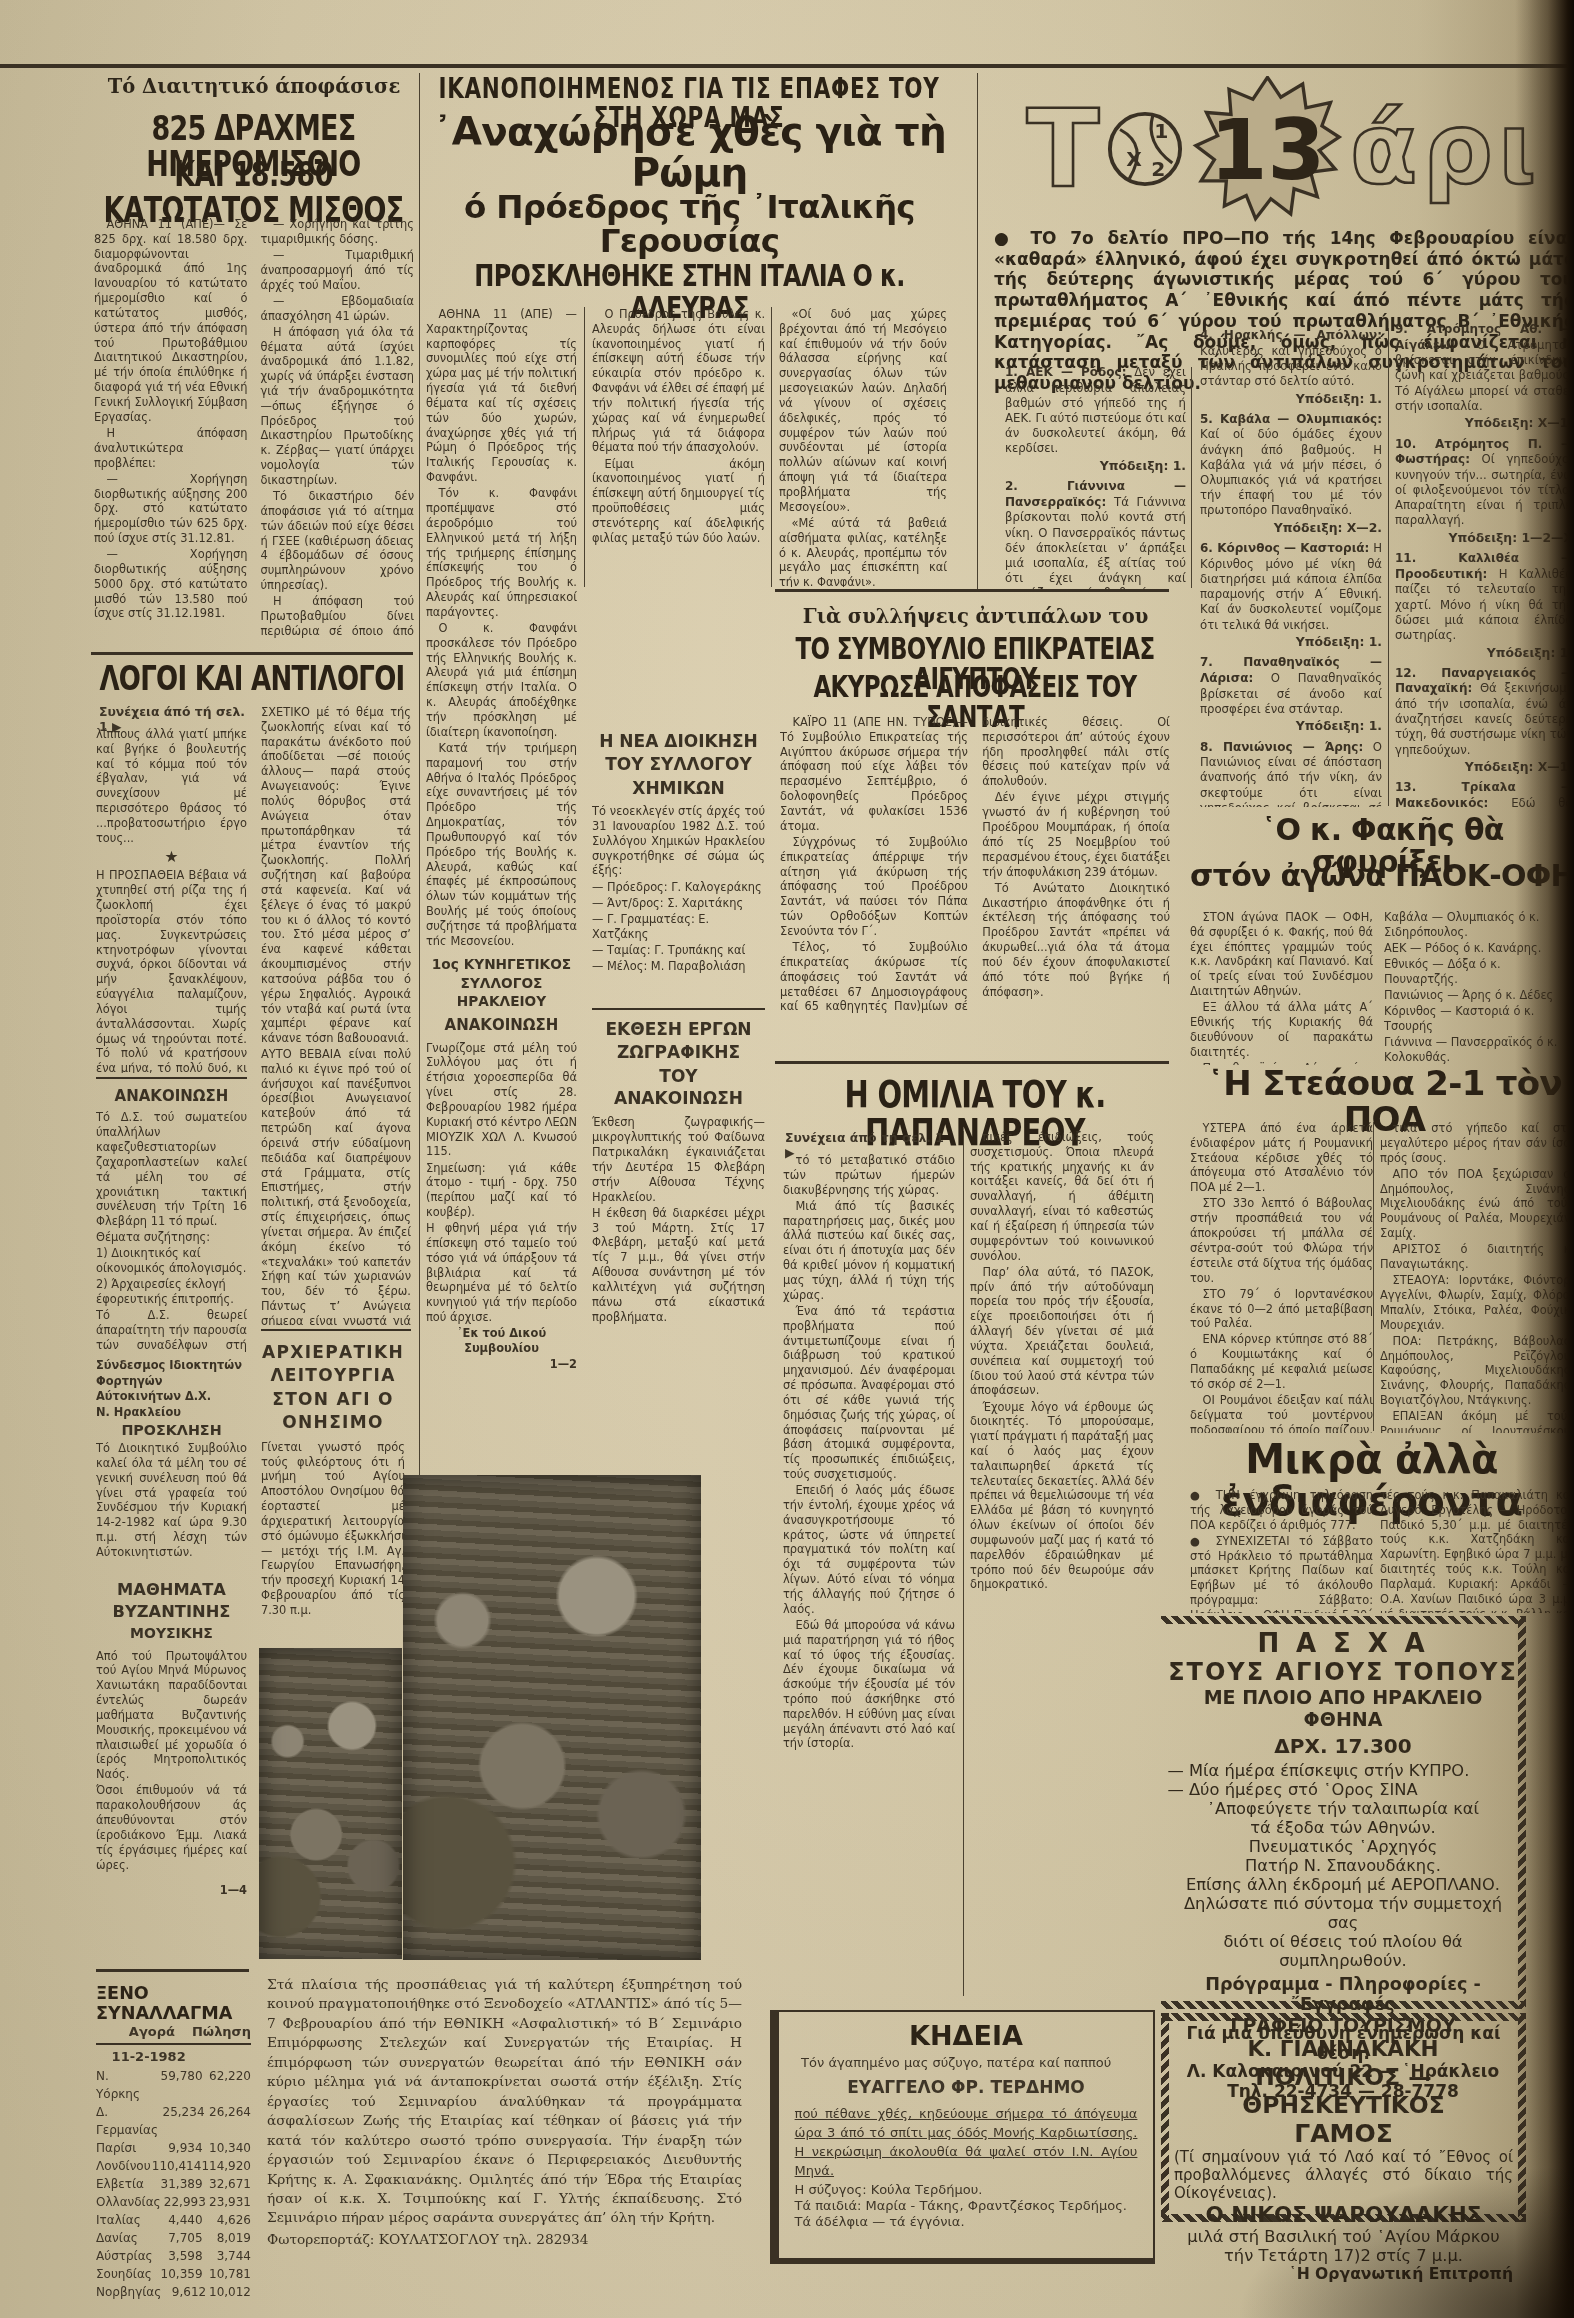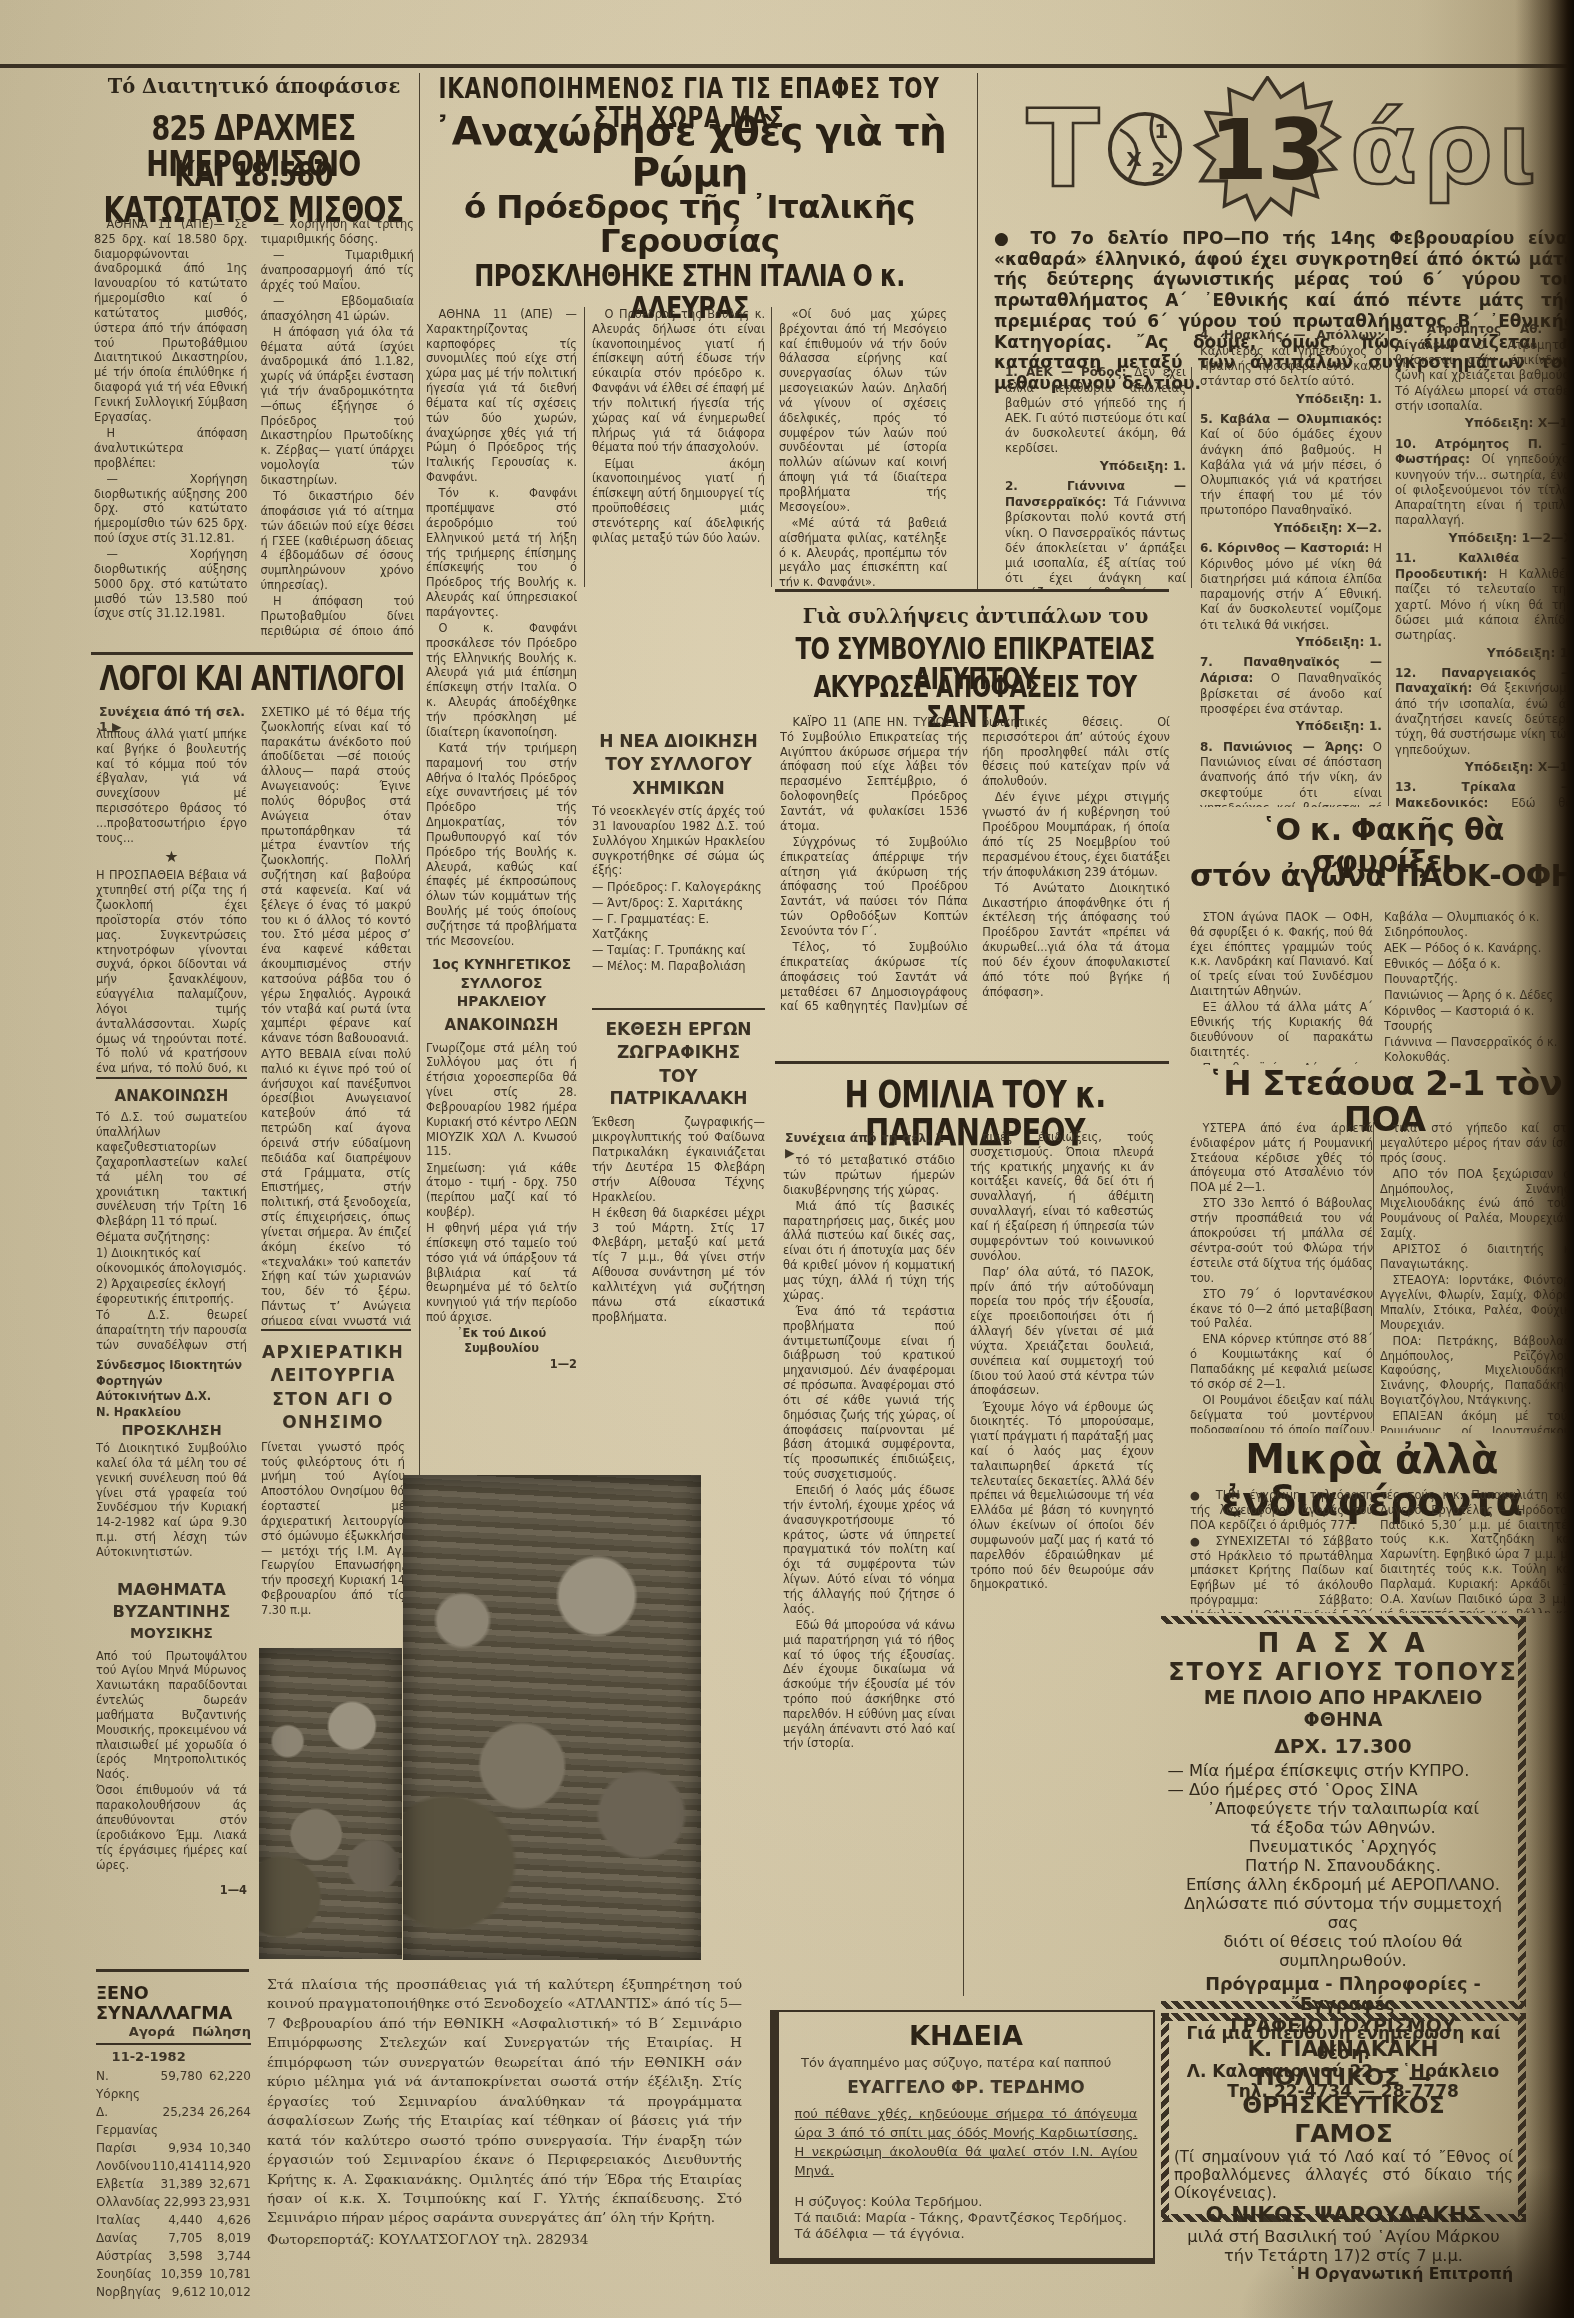--- a/index.html
+++ b/index.html
@@ -272,21 +272,21 @@
       <p class="ni">— Ταμίας: Γ. Τρυπάκης καί</p>
       <p class="ni">— Μέλος: Μ. Παραβολιάση</p>
     </div>
   </section>
 
   <section>
     <div class="abs hrule" style="left:592px;top:1008px;width:173px;height:2px;"></div>
     <div class="abs col" style="left:592px;top:1018px;width:173px;height:447px;">
       <p class="ni ctr b" style="font-size:17px;">ΕΚΘΕΣΗ ΕΡΓΩΝ</p>
       <p class="ni ctr b" style="font-size:17px;">ΖΩΓΡΑΦΙΚΗΣ</p>
-      <p class="ni ctr b" style="font-size:17px;margin-bottom:6.5px;">ΤΟΥ ΠΑΤΡΙΚΑΛΑΚΗ</p>
+      <p class="ni ctr b" style="font-size:17px;margin-bottom:6.5px;">ΤΟΥ ΑΝΑΚΟΙΝΩΣΗ</p>
       <p class="ni just">Έκθεση ζωγραφικής—μικρογλυπτικής τού Φαίδωνα Πατρικαλάκη έγκαινιάζεται τήν Δευτέρα 15 Φλεβάρη στήν Αίθουσα Τέχνης Ηρακλείου.</p>
       <p class="ni just">Η έκθεση θά διαρκέσει μέχρι 3 τού Μάρτη. Στίς 17 Φλεβάρη, μεταξύ καί μετά τίς 7 μ.μ., θά γίνει στήν Αίθουσα συνάντηση μέ τόν καλλιτέχνη γιά συζήτηση πάνω στά είκαστικά προβλήματα.</p>
     </div>
   </section>
 
   <section class="pool">
     <div class="abs vrule" style="left:977px;top:73px;height:517px;"></div>
     <div class="abs" style="left:994px;top:77px;width:580px;height:144px;display:flex;align-items:center;justify-content:center;gap:6.5px;">
       <span class="outl" style="font-size:107px;">Τ</span>
       <svg width="78" height="78" viewBox="0 0 100 100">
@@ -512,21 +512,21 @@
       </div>
     </div>
   </section>
 
   <section>
     <div class="abs" style="left:770px;top:2010px;width:385px;height:254px;border:2px solid #3a3124;border-left:9px solid #3a3124;border-bottom:6.5px solid #3a3124;padding:7.8px 15.6px;">
       <p class="ctr b" style="margin:0;font-size:27px;color:#2c2316;">ΚΗΔΕΙΑ</p>
       <p style="margin:3.9px 0 0 6.5px;font-size:13px;">Τόν άγαπημένο μας σύζυγο, πατέρα καί παππού</p>
       <p class="ctr b" style="margin:7.8px 0;font-size:17px;">ΕΥΑΓΓΕΛΟ ΦΡ. ΤΕΡΔΗΜΟ</p>
       <p class="just" style="margin:0;font-size:13px;line-height:1.45;text-decoration:underline;">πού πέθανε χθές, κηδεύουμε σήμερα τό άπόγευμα ώρα 3 άπό τό σπίτι μας όδός Μονής Καρδιωτίσσης. Η νεκρώσιμη άκολουθία θά ψαλεί στόν Ι.Ν. Αγίου Μηνά.</p>
-      <p style="margin:13px 0 0 0;font-size:13px;">Η σύζυγος: Κούλα Τερδήμου.</p>
+      <p style="margin:1px 0 0 0;font-size:13px;">Η σύζυγος: Κούλα Τερδήμου.</p>
       <p style="margin:1.3px 0 0 0;font-size:13px;">Τά παιδιά: Μαρία - Τάκης, Φραντζέσκος Τερδήμος.</p>
       <p style="margin:1.3px 0 0 0;font-size:13px;">Τά άδέλφια — τά έγγόνια.</p>
     </div>
   </section>
 
   <div class="abs photo" style="left:403px;top:1475px;width:298px;height:485px;"></div>
   <div class="abs photo" style="left:259px;top:1648px;width:143px;height:311px;"></div>
   <section>
     <div class="abs serifcap just" style="left:267px;top:1975px;width:475px;">
       <p style="margin:0;">Στά πλαίσια τής προσπάθειας γιά τή καλύτερη έξυπηρέτηση τού κοινού πραγματοποιήθηκε στό Ξενοδοχείο «ΑΤΛΑΝΤΙΣ» άπό τίς 5—7 Φεβρουαρίου άπό τήν ΕΘΝΙΚΗ «Ασφαλιστική» τό Β´ Σεμινάριο Επιμόρφωσης Στελεχών καί Συνεργατών τής Εταιρίας. Η έπιμόρφωση τών συνεργατών θεωρείται άπό τήν ΕΘΝΙΚΗ σάν κύριο μέλημα γιά νά άνταποκρίνεται σωστά στήν έξέλιξη. Στίς έργασίες τού Σεμιναρίου άναλύθηκαν τά προγράμματα άσφαλίσεων Ζωής τής Εταιρίας καί τέθηκαν οί βάσεις γιά τήν κατά τόν καλύτερο σωστό τρόπο συνεργασία. Τήν έναρξη τών έργασιών τού Σεμιναρίου έκανε ό Περιφερειακός Διευθυντής Κρήτης κ. Α. Σφακιανάκης. Ομιλητές άπό τήν Έδρα τής Εταιρίας ήσαν οί κ.κ. Χ. Τσιμπούκης καί Γ. Υλτής έκπαίδευσης. Στό Σεμινάριο πήραν μέρος σαράντα συνεργάτες άπ’ όλη τήν Κρήτη.</p>

